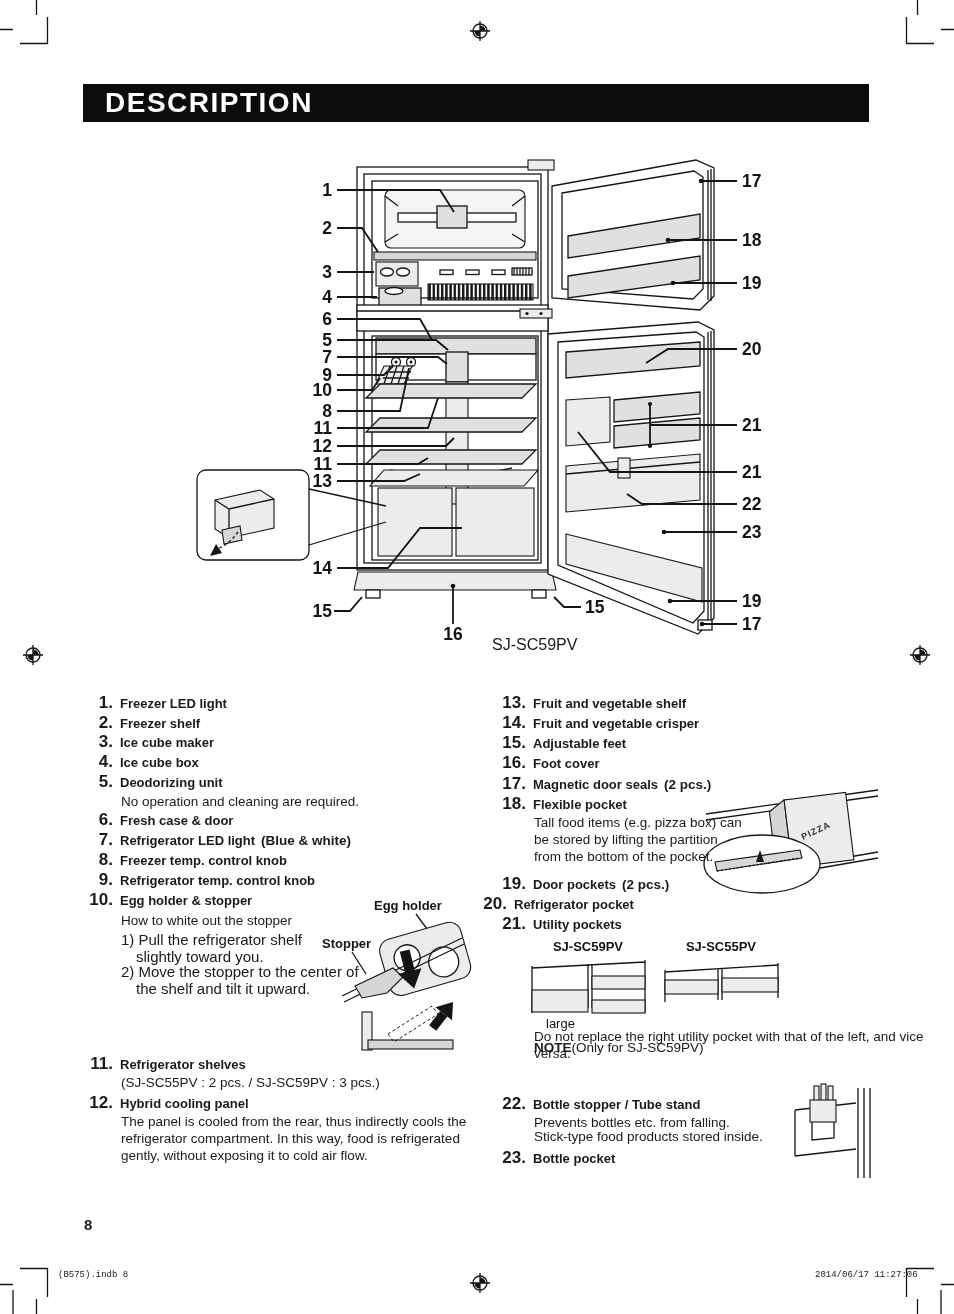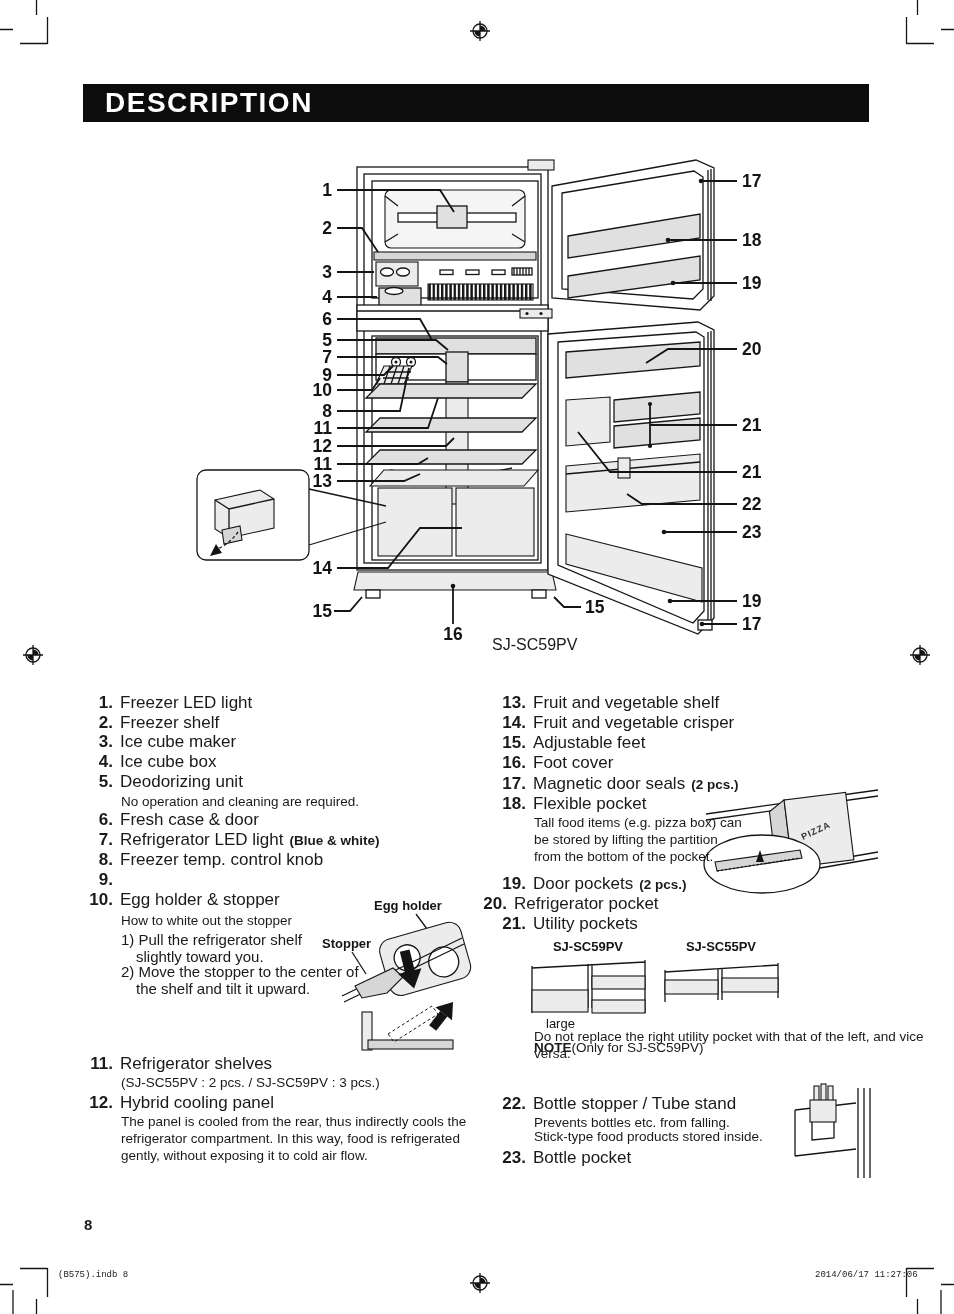--- a/index.html
+++ b/index.html
@@ -10,21 +10,21 @@
   .header-bar{
     position:absolute;left:83px;top:84px;width:786px;height:38px;
     background:#0c0c0c;color:#ffffff;display:flex;align-items:center;
     padding-left:14px;box-sizing:border-box;
   }
   .header-bar .htitle{
     font-size:28px;font-weight:bold;letter-spacing:1.5px;margin:8px;
   }
   .item{position:absolute;display:flex;align-items:baseline;white-space:nowrap;}
   .inum{width:33px;text-align:right;font-weight:bold;font-size:17px;flex:none;margin-right:7px;}
-  .ititle{font-weight:normal;font-size:17px;text-align:right;}
+  .ititle{font-weight:bold;font-size:13px;text-align:right;}
   .suffix{font-weight:bold;font-size:13.5px;margin-left:6px;}
   .ibody{position:absolute;font-size:13.5px;line-height:17px;white-space:normal;}
   .istep{position:absolute;font-size:15px;line-height:17px;padding-left:15px;text-indent:-15px;}
   .note-line{position:absolute;font-size:13.5px;}
   .note-line b{font-weight:bold;}
   .pagenum{position:absolute;left:84px;top:1216px;font-size:15px;font-weight:bold;}
   .printline{position:absolute;top:1270px;font-family:"Liberation Mono",monospace;font-size:9px;color:#222;}
   svg text{font-family:"Liberation Sans",sans-serif;}
   .callout{font-size:17.5px;font-weight:bold;fill:#141414;}
   .modellbl{font-size:16px;fill:#1a1a1a;}
@@ -348,20 +348,21 @@
   <span class="inum">7.</span>
   <span class="ititle">Refrigerator LED light</span>
   <span class="suffix">(Blue &amp; white)</span>
 </div>
 <div class="item" style="left:80px;top:850px">
   <span class="inum">8.</span>
   <span class="ititle">Freezer temp. control knob</span>
 </div>
 <div class="item" style="left:80px;top:870px">
   <span class="inum">9.</span>
+  <span class="ititle">Refrigerator temp. control knob</span>
 </div>
 <div class="item" style="left:80px;top:890px">
   <span class="inum">10.</span>
   <span class="ititle">Egg holder &amp; stopper</span>
 </div>
 <div class="ibody" style="left:121px;top:912px;width:230px">How to white out the stopper</div>
 <div class="istep" style="left:121px;top:931px;width:215px">1) Pull the refrigerator shelf slightly toward you.</div>
 <div class="istep" style="left:121px;top:963px;width:228px">2) Move the stopper to the center of the shelf and tilt it upward.</div>
 <div class="item" style="left:80px;top:1054px">
   <span class="inum">11.</span>

